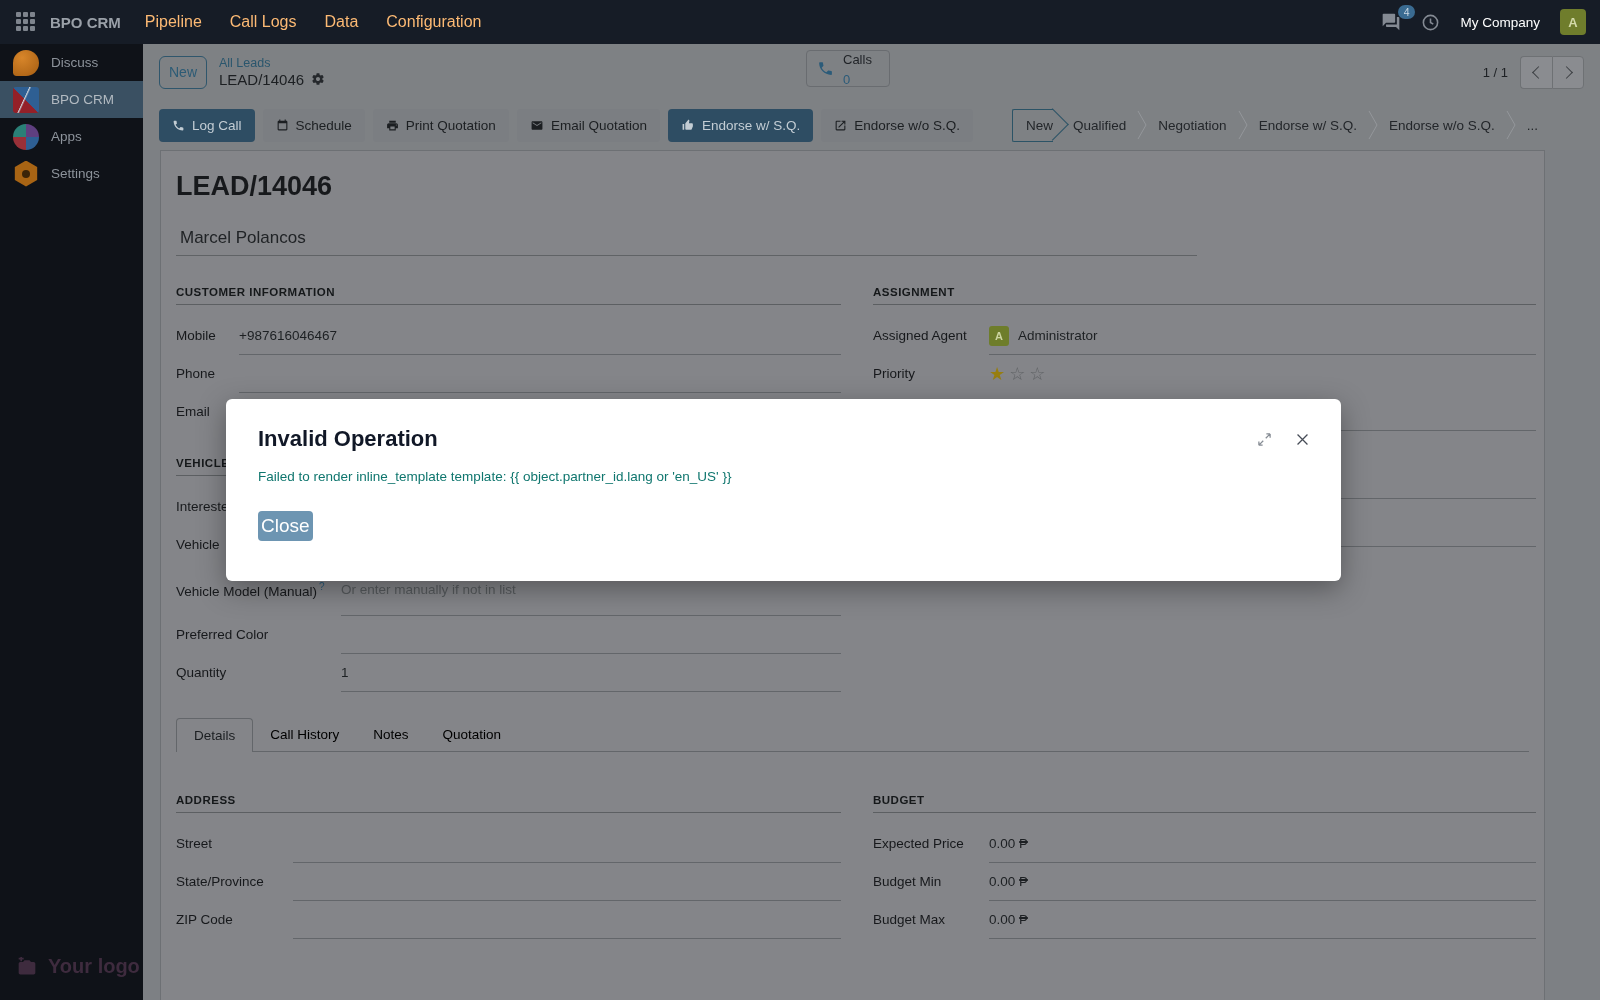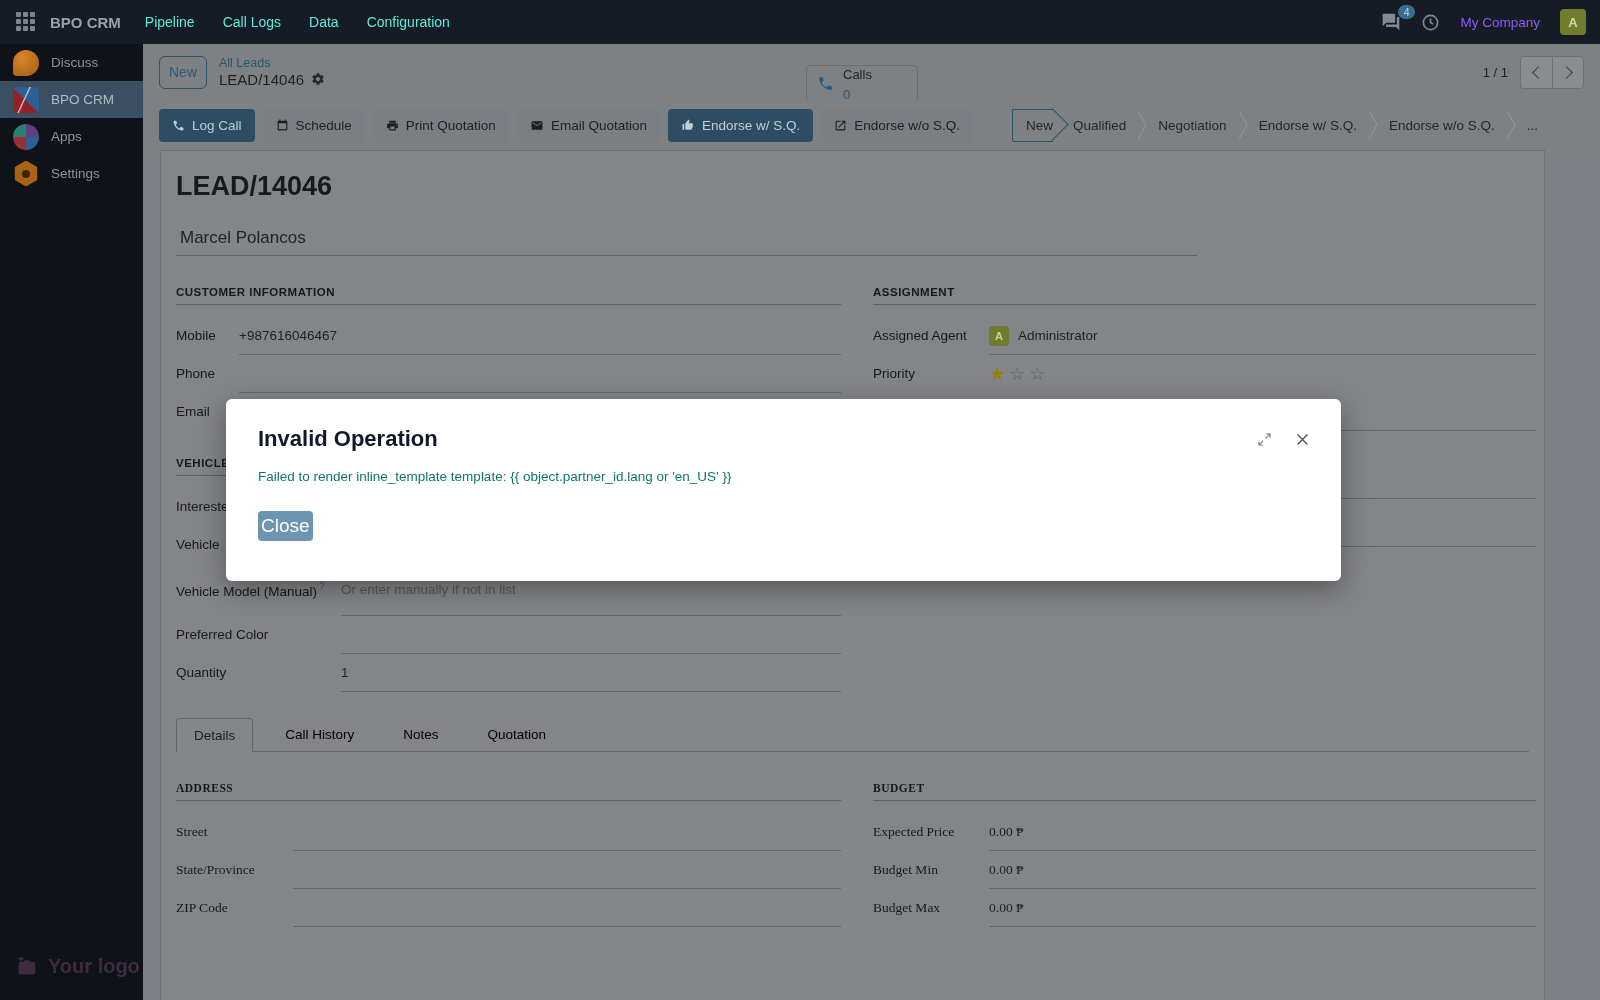--- a/index.html
+++ b/index.html
@@ -8,26 +8,26 @@
   svg { display:block; }
 
   
   .navbar { position:absolute; top:0; left:0; width:1600px; height:44px; background:#161c26;
             display:flex; align-items:center; padding:0 14px; z-index:5; }
   .grid-icon { width:20px; height:20px; display:grid; grid-template-columns:repeat(3,5px);
                grid-template-rows:repeat(3,5px); gap:2px; margin:0 14px 0 2px; cursor:pointer; }
   .grid-icon span { background:#7e848d; border-radius:1px; }
   .brand { color:#9aa0a8; font-size:15px; font-weight:bold; margin-right:24px; }
   .nav-menu { display:flex; gap:28px; }
-  .nav-menu .mi { color:#5eead4; font-size:14px; cursor:pointer; }
+  .nav-menu .mi { color:#fdba74; font-size:16px; cursor:pointer; }
   .nav-right { margin-left:auto; display:flex; align-items:center; gap:20px; }
   .chat-wrap { position:relative; }
   .badge { position:absolute; top:-7px; right:-14px; background:#3a6b91; color:#c9d7e3;
            font-size:10.5px; padding:1px 6px; border-radius:9px; }
-  .company { color:#8b5cf6; font-size:13.5px;text-align:center; }
+  .company { color:#ffffff; font-size:13.5px;text-align:center; }
   .avatar-nav { width:26px; height:26px; border-radius:4px; background:#6f7d2c; color:#d2d9a8;
                 font-size:13px; font-weight:bold; display:flex; align-items:center; justify-content:center; }
 
   
   .sidebar { position:absolute; top:44px; left:0; width:143px; height:956px; background:#0f1218; z-index:4; }
   .side-item { height:37px; display:flex; align-items:center; padding-left:13px; gap:12px;
                color:#8d939b; font-size:13.5px; cursor:pointer; }
   .side-item.active { background:#3a5062; color:#b2bac1; }
   .ic26 { width:26px; height:26px; flex:0 0 26px; }
   .ic-discuss { background:radial-gradient(circle at 35% 30%, #d8862a, #a55d12); border-radius:50% 50% 50% 14%; }
@@ -46,21 +46,21 @@
 
   
   .main { position:absolute; left:143px; top:44px; width:1457px; height:956px; background:#7d8084; }
   .cp1 { position:absolute; left:0; top:0; width:100%; height:56px; background:#7e8184;
          display:flex; align-items:center; padding:0 16px; }
   .btn-new { width:48px; height:33px; border:1px solid #2f566c; border-radius:6px; background:transparent;
              color:#2d5b75; font-size:14px; cursor:pointer; font-family:inherit; }
   .crumbs { margin-left:12px; line-height:1.15; }
   .crumb-parent { font-size:12.5px; color:#2a566d; cursor:pointer; display:block; }
   .crumb-cur { font-size:15px; color:#1c1f22; display:flex; align-items:center; gap:7px; }
-  .btn-calls { position:absolute; left:663px; top:21px; width:112px; height:37px; border:1px solid #696c70;
+  .btn-calls { position:absolute; left:663px; top:6px; width:84px; height:37px; border:1px solid #696c70;
                border-radius:4px; background:transparent; display:flex; align-items:center; gap:9px;
                padding:0 10px; cursor:pointer; }
   .calls-txt { text-align:left; line-height:1.25; }
   .calls-l { font-size:13px; color:#1f2226; }
   .calls-c { font-size:13px; color:#2b5b79; }
   .pager { margin-left:auto; display:flex; align-items:center; gap:12px; }
   .pager-val { font-size:13px; color:#1e2124; }
   .pg-btns { display:flex; }
   .pg-btn { width:32px; height:33px; background:#8a8c90; border:1px solid #6e7174; display:flex;
             align-items:center; justify-content:center; cursor:pointer; }
@@ -107,25 +107,25 @@
   .val.ph { color:#565a5d; }
   .help { color:#2b5b79; font-size:10px; margin-left:2px; }
   .avatar-sm { width:20px; height:20px; border-radius:3px; background:#6e7d2b; color:#ccd4a0;
                font-size:11px; font-weight:bold; display:flex; align-items:center; justify-content:center;
                margin-right:9px; flex:0 0 20px; }
   .stars { display:flex; gap:4px; font-size:18px; line-height:1; }
   .star-f { color:#977e10; } .star-f::before { content:"★"; }
   .star-e { color:#5f6265; } .star-e::before { content:"☆"; }
   .h38 { min-height:38px; } .h68 { min-height:68px; } .h48 { min-height:48px; }
 
-  .tabs { margin-top:26px; display:flex; align-items:flex-end; border-bottom:1px solid #63666a; height:34px;gap:15px; }
+  .tabs { margin-top:26px; display:flex; align-items:flex-end; border-bottom:1px solid #63666a; height:34px; }
   .tab { font-size:13.5px; padding:0 17px; line-height:33px; cursor:pointer; color:#000000; }
   .tab.active { color:#1b1e21; background:#848589; border:1px solid #63666a; border-bottom:none;
                 border-radius:4px 4px 0 0; margin-bottom:-1px; }
-  .cols2 { margin-top:30px;font-family:Liberation Serif, serif; }
+  .cols2 { margin-top:42px; }
 
   
   .modal { position:absolute; left:226px; top:399px; width:1115px; height:182px; background:#ffffff;
            border-radius:6px; box-shadow:0 8px 28px rgba(0,0,0,.35); z-index:50; padding:27px 32px; }
   .modal-title { font-size:22px; font-weight:bold; color:#111827; }
   .modal-icons { position:absolute; top:32px; right:30px; display:flex; align-items:center; gap:22px; }
   .mi-btn { cursor:pointer; color:#868c94; background:none; border:none; padding:0; }
   .mi-btn.x { color:#474d57; }
   .modal-body { margin-top:17px; font-size:13.5px; color:#0f766e; }
   .btn-close { margin-top:27px; height:30px; padding:0 3px; background:#6d95b2; color:#ffffff;

